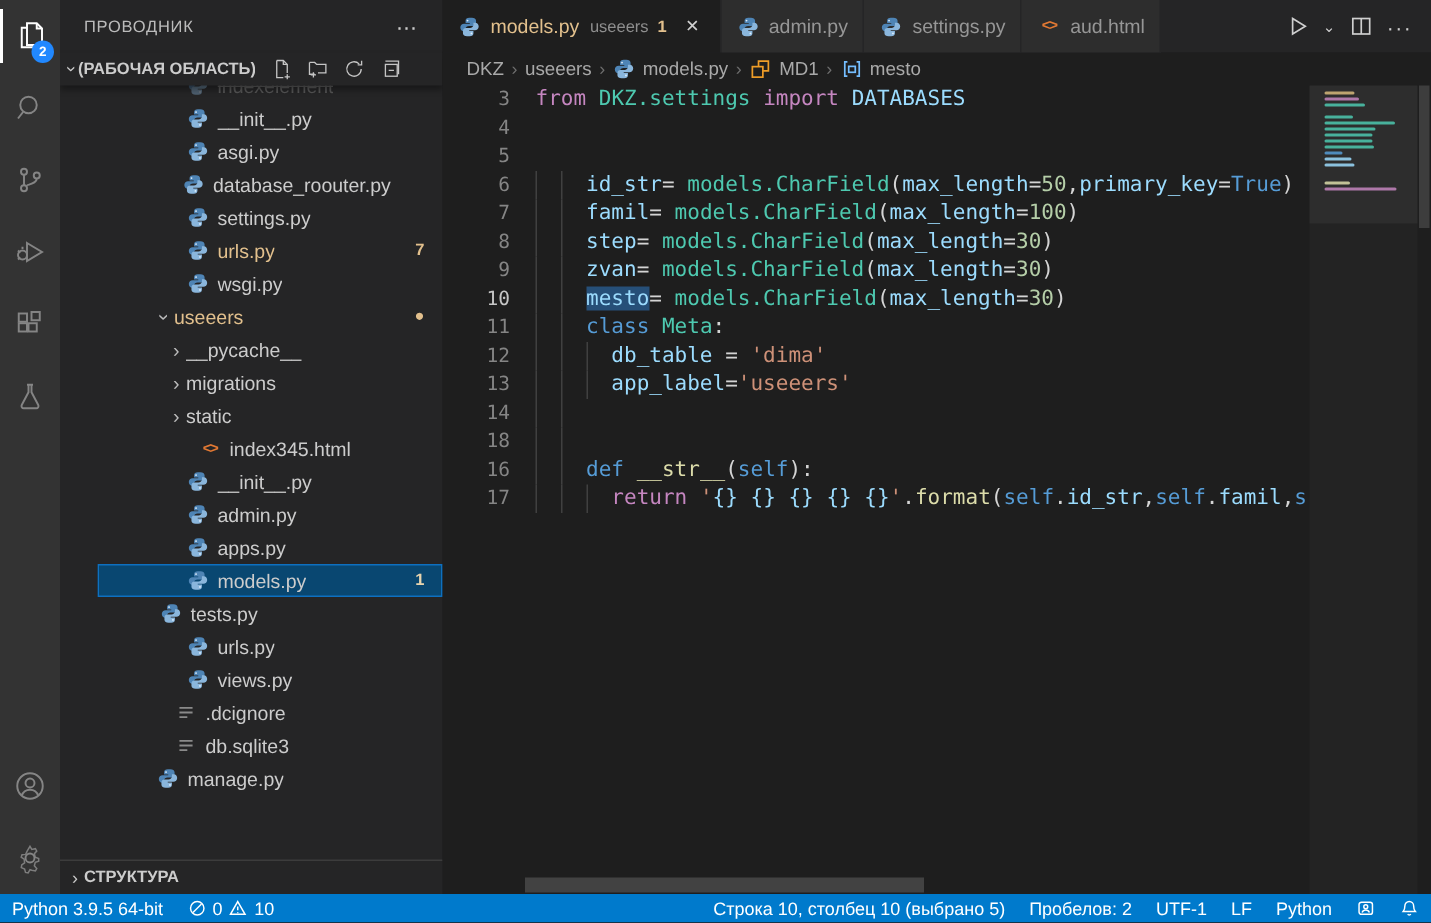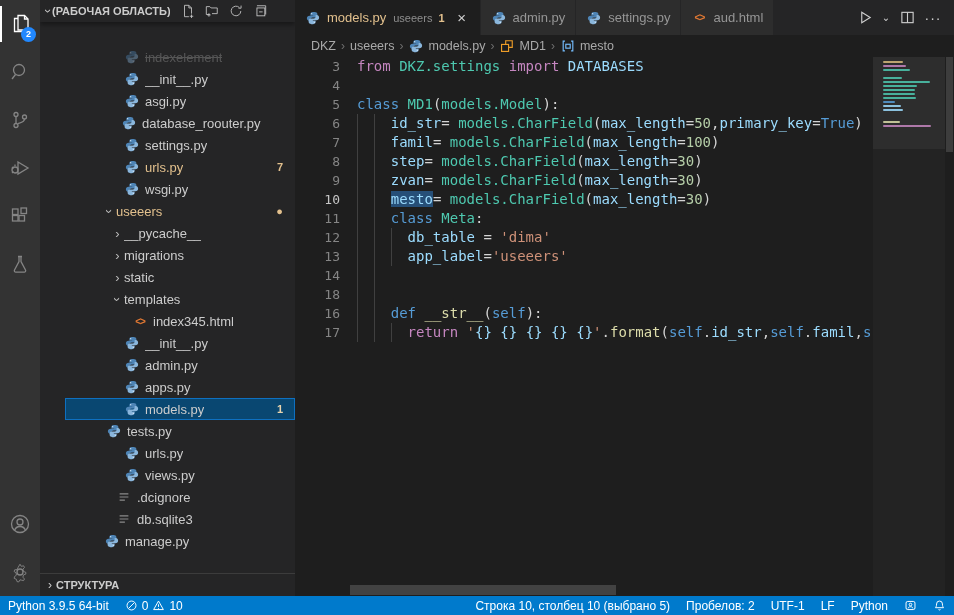--- a/index.html
+++ b/index.html
@@ -157,20 +157,24 @@
     <div class="ab-item">
       <svg viewBox="0 0 24 24" stroke="currentColor" fill="none" stroke-width="1.3">
         <circle cx="12" cy="12" r="3"></circle>
         <path d="M12 4l1 2.2 2.4-.6 1 1-. 0z" opacity="0"></path>
         <path d="M12 4.2l1.2 2.1 2.4-.5.9 1.6-1.6 1.8.6 2.3 2.3.8v1.8l-2.3.8-.6 2.3 1.6 1.8-.9 1.6-2.4-.5L12 19.8l-1.2 2.1-1.8-.3-.6-2.3-2.2-.9.3-1.8 1.9-1.4-.3-2.4-2-1.3.6-1.7 2.4-.2 1-2.2z" stroke-width="1" opacity=".9"></path>
       </svg>
     </div>
   </div>
 
   <div class="sidebar">
+    <div class="sb-title">
+      <span>ПРОВОДНИК</span>
+      <span class="more">⋯</span>
+    </div>
     <div class="sb-section">
       <span class="sec-chev">›</span>
       <span class="sec-label">(РАБОЧАЯ ОБЛАСТЬ) ...</span>
       <span class="sb-actions">
         <span>
           <svg viewBox="0 0 16 16">
               <path d="M4 1.5h5l3 3V11"></path>
               <path d="M9 1.5v3h3"></path>
               <path d="M4 1.5v13h5"></path>
               <path d="M12 12v4M10 14h4"></path>
@@ -294,24 +298,20 @@
           <span class="tlabel">__pycache__</span>
         </div>
         <div class="trow" style="padding-left: 46px;">
           <span class="arrow">›</span>
           <span class="tlabel">migrations</span>
         </div>
         <div class="trow" style="padding-left: 46px;">
           <span class="arrow">›</span>
           <span class="tlabel">static</span>
         </div>
-        <div class="trow" style="padding-left: 46px;">
-          <span class="arrow open">›</span>
-          <span class="tlabel">templates</span>
-        </div>
         <div class="trow" style="padding-left: 54px;">
           <span class="arrow"></span>
           <span class="ficon">
             <span style="color:#e37933;font-weight:bold;font-size:10px;letter-spacing:-1px;">&lt;&gt;</span>
           </span>
           <span class="tlabel">index345.html</span>
         </div>
         <div class="trow" style="padding-left: 46px;">
           <span class="arrow"></span>
           <span class="ficon">
@@ -531,21 +531,21 @@
               <path d="M4.5 2.5h-2v11h2M11.5 2.5h2v11h-2"></path>
               <rect x="5.5" y="6" width="5" height="4.5"></rect>
             </svg>
           </span>
           <span>mesto</span>
         </span>
       </div>
     <div class="code-area" id="code-area">
         <div class="cline"><span class="lnum">3</span><span class="ltext"><span style="color: rgb(197, 134, 192);">from</span><span style="color: rgb(212, 212, 212);"> </span><span style="color: rgb(78, 201, 176);">DKZ.settings</span><span style="color: rgb(212, 212, 212);"> </span><span style="color: rgb(197, 134, 192);">import</span><span style="color: rgb(212, 212, 212);"> </span><span style="color: rgb(156, 220, 254);">DATABASES</span></span></div>
         <div class="cline"><span class="lnum">4</span><span class="ltext"></span></div>
-        <div class="cline"><span class="lnum">5</span><span class="ltext"><span style="color: rgb(86, 156, 214);">class</span><span style="color: rgb(212, 212, 212);"> </span><span style="color: rgb(78, 201, 176);">MD1</span><span style="color: rgb(212, 212, 212);">(</span><span style="color: rgb(78, 201, 176);">models.Model</span><span style="color: rgb(212, 212, 212);">):</span></span></div>
+        <div class="cline"><span class="lnum">5</span></div>
         <div class="cline"><span class="lnum">6</span><span class="ltext"><i class="guide" style="left: 0px;"></i><i class="guide" style="left: 16.84px;"></i><span style="color: rgb(212, 212, 212);">    </span><span style="color: rgb(156, 220, 254);">id_str</span><span style="color: rgb(212, 212, 212);">= </span><span style="color: rgb(78, 201, 176);">models.CharField</span><span style="color: rgb(212, 212, 212);">(</span><span style="color: rgb(156, 220, 254);">max_length</span><span style="color: rgb(212, 212, 212);">=</span><span style="color: rgb(181, 206, 168);">50</span><span style="color: rgb(212, 212, 212);">,</span><span style="color: rgb(156, 220, 254);">primary_key</span><span style="color: rgb(212, 212, 212);">=</span><span style="color: rgb(86, 156, 214);">True</span><span style="color: rgb(212, 212, 212);">)</span></span></div>
         <div class="cline"><span class="lnum">7</span><span class="ltext"><i class="guide" style="left: 0px;"></i><i class="guide" style="left: 16.84px;"></i><span style="color: rgb(212, 212, 212);">    </span><span style="color: rgb(156, 220, 254);">famil</span><span style="color: rgb(212, 212, 212);">= </span><span style="color: rgb(78, 201, 176);">models.CharField</span><span style="color: rgb(212, 212, 212);">(</span><span style="color: rgb(156, 220, 254);">max_length</span><span style="color: rgb(212, 212, 212);">=</span><span style="color: rgb(181, 206, 168);">100</span><span style="color: rgb(212, 212, 212);">)</span></span></div>
         <div class="cline"><span class="lnum">8</span><span class="ltext"><i class="guide" style="left: 0px;"></i><i class="guide" style="left: 16.84px;"></i><span style="color: rgb(212, 212, 212);">    </span><span style="color: rgb(156, 220, 254);">step</span><span style="color: rgb(212, 212, 212);">= </span><span style="color: rgb(78, 201, 176);">models.CharField</span><span style="color: rgb(212, 212, 212);">(</span><span style="color: rgb(156, 220, 254);">max_length</span><span style="color: rgb(212, 212, 212);">=</span><span style="color: rgb(181, 206, 168);">30</span><span style="color: rgb(212, 212, 212);">)</span></span></div>
         <div class="cline"><span class="lnum">9</span><span class="ltext"><i class="guide" style="left: 0px;"></i><i class="guide" style="left: 16.84px;"></i><span style="color: rgb(212, 212, 212);">    </span><span style="color: rgb(156, 220, 254);">zvan</span><span style="color: rgb(212, 212, 212);">= </span><span style="color: rgb(78, 201, 176);">models.CharField</span><span style="color: rgb(212, 212, 212);">(</span><span style="color: rgb(156, 220, 254);">max_length</span><span style="color: rgb(212, 212, 212);">=</span><span style="color: rgb(181, 206, 168);">30</span><span style="color: rgb(212, 212, 212);">)</span></span></div>
         <div class="cline"><span class="lnum act">10</span><span class="ltext"><i class="guide" style="left: 0px;"></i><i class="guide" style="left: 16.84px;"></i><span style="color: rgb(212, 212, 212);">    </span><span class="selword" style="color: rgb(156, 220, 254);">mesto</span><span style="color: rgb(212, 212, 212);">= </span><span style="color: rgb(78, 201, 176);">models.CharField</span><span style="color: rgb(212, 212, 212);">(</span><span style="color: rgb(156, 220, 254);">max_length</span><span style="color: rgb(212, 212, 212);">=</span><span style="color: rgb(181, 206, 168);">30</span><span style="color: rgb(212, 212, 212);">)</span></span></div>
         <div class="cline"><span class="lnum">11</span><span class="ltext"><i class="guide" style="left: 0px;"></i><i class="guide" style="left: 16.84px;"></i><span style="color: rgb(212, 212, 212);">    </span><span style="color: rgb(86, 156, 214);">class</span><span style="color: rgb(212, 212, 212);"> </span><span style="color: rgb(78, 201, 176);">Meta</span><span style="color: rgb(212, 212, 212);">:</span></span></div>
         <div class="cline"><span class="lnum">12</span><span class="ltext"><i class="guide" style="left: 0px;"></i><i class="guide" style="left: 16.84px;"></i><i class="guide" style="left: 33.68px;"></i><span style="color: rgb(212, 212, 212);">      </span><span style="color: rgb(156, 220, 254);">db_table</span><span style="color: rgb(212, 212, 212);"> = </span><span style="color: rgb(206, 145, 120);">'dima'</span></span></div>
         <div class="cline"><span class="lnum">13</span><span class="ltext"><i class="guide" style="left: 0px;"></i><i class="guide" style="left: 16.84px;"></i><i class="guide" style="left: 33.68px;"></i><span style="color: rgb(212, 212, 212);">      </span><span style="color: rgb(156, 220, 254);">app_label</span><span style="color: rgb(212, 212, 212);">=</span><span style="color: rgb(206, 145, 120);">'useeers'</span></span></div>
         <div class="cline"><span class="lnum">14</span><span class="ltext"><i class="guide" style="left: 0px;"></i><i class="guide" style="left: 16.84px;"></i></span></div>
         <div class="cline"><span class="lnum">18</span><span class="ltext"><i class="guide" style="left: 0px;"></i><i class="guide" style="left: 16.84px;"></i></span></div>

